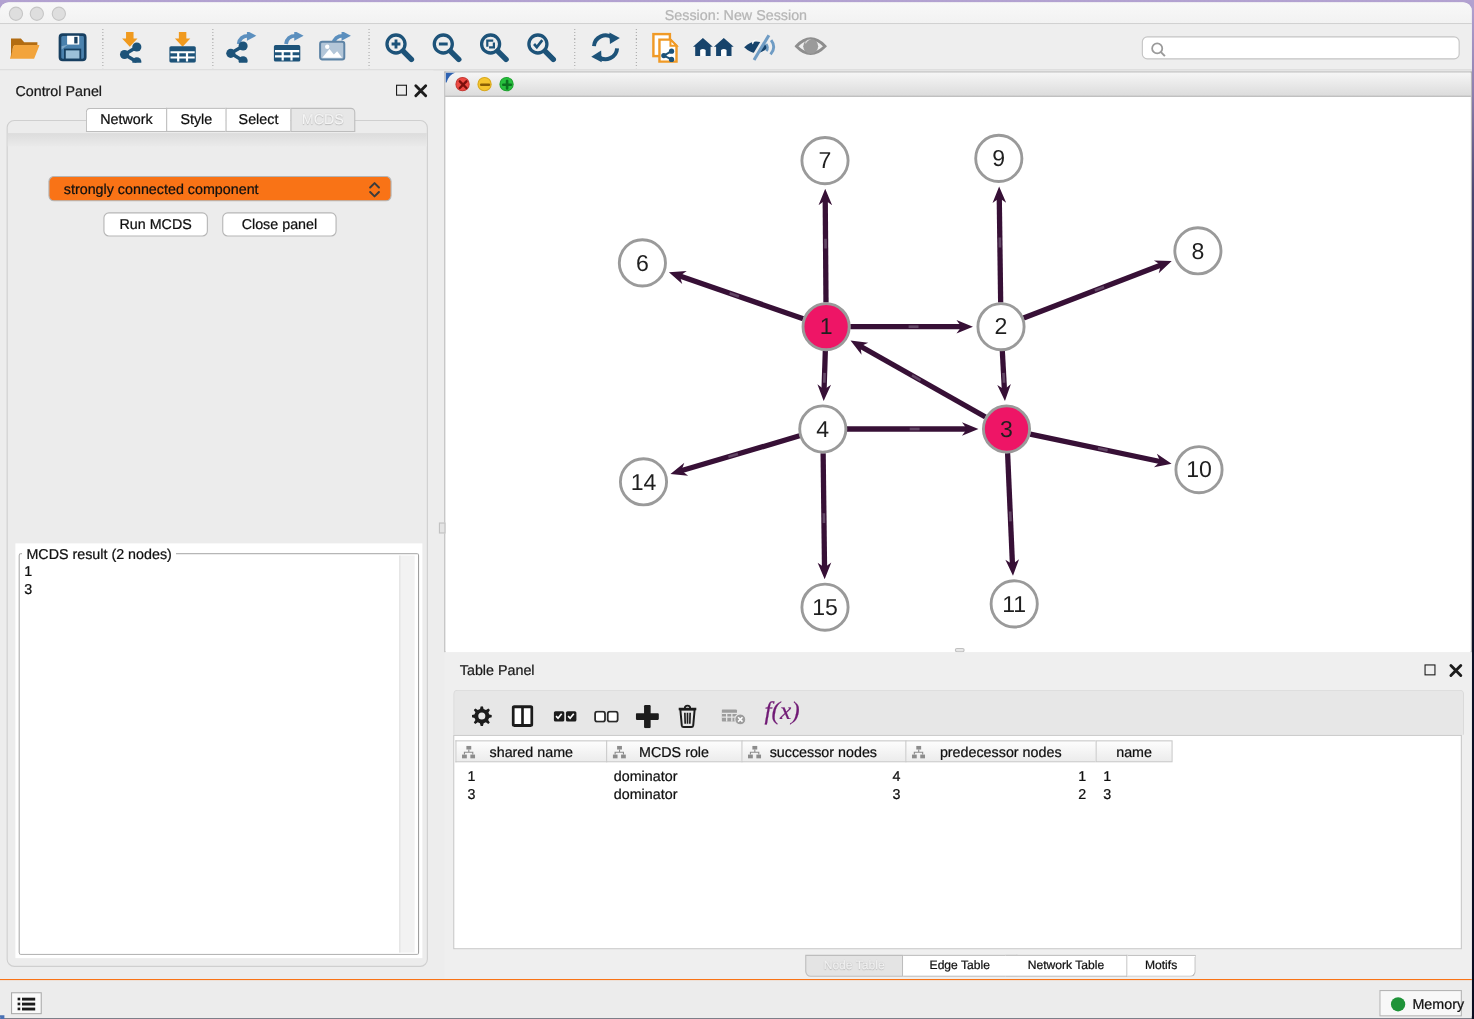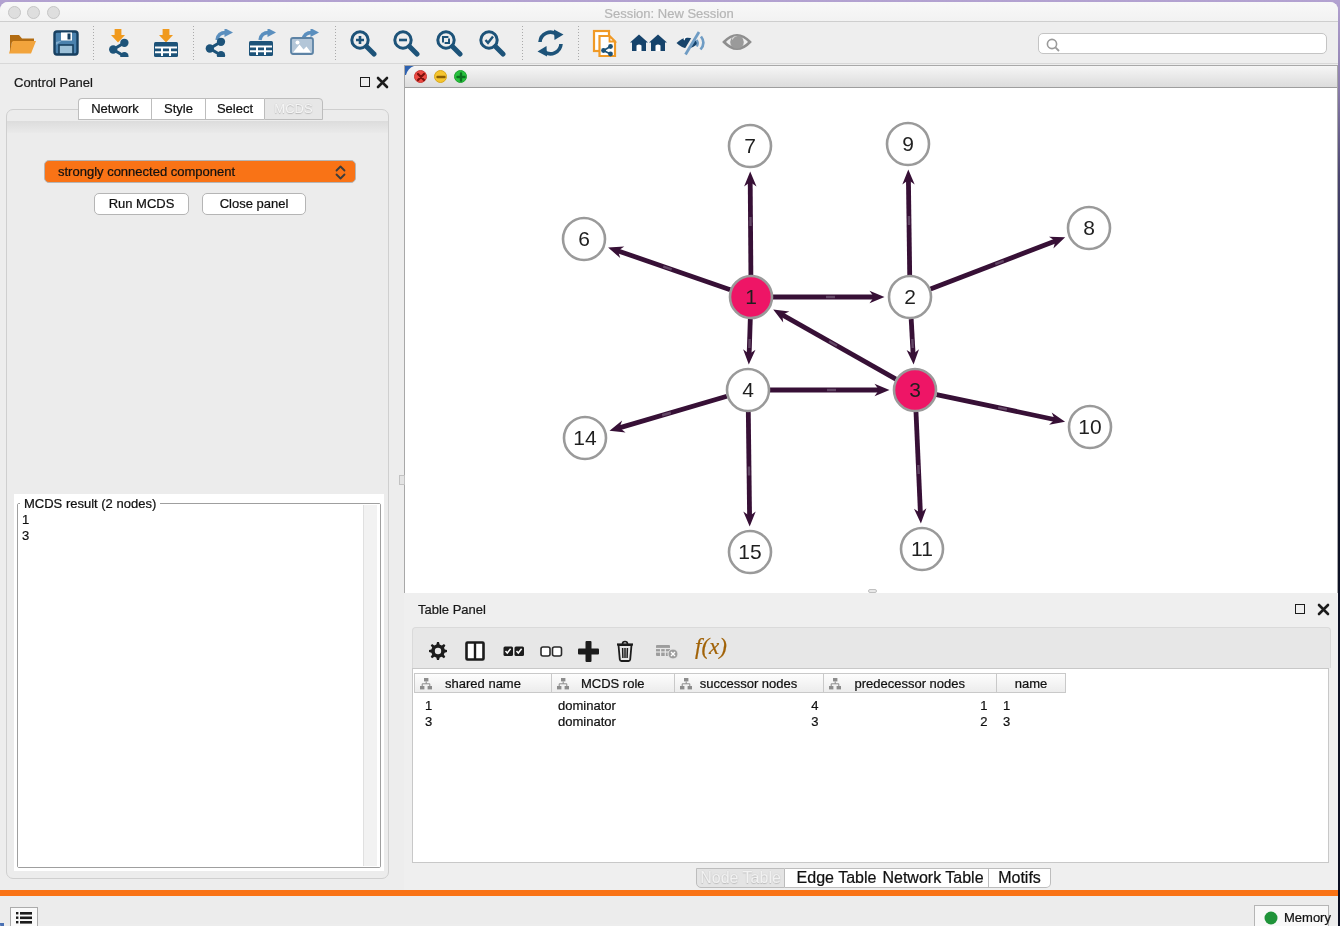--- a/index.html
+++ b/index.html
@@ -41,23 +41,23 @@
 #netcanvas { position:absolute; left:0; top:22px; width:932px; height:504px; background:#fff; }
 #netgrab { position:absolute; left:463px; top:523px; width:9px; height:4px; background:#e8e8e8; border:1px solid #c0c0c0; border-radius:2px; }
 
 #tpanel { position:absolute; left:404px; top:591px; width:934px; height:297px; background:#efefef; }
 #tp-title { position:absolute; left:14px; top:9px; font-size:13px; color:#1a1a1a; }
 #tp-toolbar { position:absolute; left:8px; top:34px; width:919px; height:41px; background:#e7e7e7; border:1px solid #dadada; border-bottom:none; border-radius:4px 4px 0 0; }
 #tp-white { position:absolute; left:8px; top:75px; width:917px; height:195px; background:#fff; border:1px solid #c8c8c8; }
 .th { position:absolute; top:4px; height:20px; background:linear-gradient(#fdfdfd,#ececec); border:1px solid #c9c9c9; border-right:none; font-size:13px; color:#111; text-align:center; line-height:19px; }
 .treeicon { position:absolute; left:5px; top:4px; }
 .td { position:absolute; font-size:13px; color:#111; }
-.btab { position:absolute; top:275px; height:20px; background:#fff; border:1px solid #bdbdbd; border-left:none; font-size:16px; color:#111; text-align:center; line-height:18px; }
-
-#statusbar { position:absolute; left:0; top:888px; width:1338px; height:34px; background:#ececec; border-top:6px solid #f97316; }
+.btab { position:absolute; top:275px; height:20px; background:#fff; border:1px solid #bdbdbd; border-left:none; font-size:11px; color:#111; text-align:center; line-height:18px;margin-left:36px; }
+
+#statusbar { position:absolute; left:0; top:888px; width:1338px; height:34px; background:#ececec; border-top:1px solid #f97316; }
 #listbtn { position:absolute; left:10px; top:11px; width:28px; height:20px; background:#fafafa; border:1px solid #ababab; }
 #membtn { position:absolute; left:1254px; top:9px; width:75px; height:24px; background:#f8f8f8; border:1px solid #b5b5b5; font-size:13px; color:#111; }
 </style>
 </head>
 <body>
 <div id="app">
 <div id="desktop"></div>
 <div id="win">
   <div id="titlebar">
     <div class="tl" style="left:8px"></div>
@@ -365,21 +365,21 @@
             <rect x="0" y="3" width="14" height="11" rx="1" fill="#9d9d9d"></rect>
             <g stroke="#e7e7e7" stroke-width="1.2">
               <line x1="0" y1="6.5" x2="14" y2="6.5"></line>
               <line x1="0" y1="10" x2="14" y2="10"></line>
               <line x1="4.6" y1="6.5" x2="4.6" y2="14"></line>
               <line x1="9.3" y1="6.5" x2="9.3" y2="14"></line>
             </g>
             <circle cx="17" cy="12" r="5" fill="#9d9d9d" stroke="#e7e7e7" stroke-width="1"></circle>
             <path d="M15,10 L19,14 M19,10 L15,14" stroke="#fff" stroke-width="1.4"></path>
           </svg>
-          <div style="position:absolute; left:282px; top:6px; font-family:'Liberation Serif',serif; font-style:italic; font-size:23px; color:#a16207;">f(x)</div>
+          <div style="position:absolute; left:282px; top:6px; font-family:'Liberation Serif',serif; font-style:italic; font-size:23px; color:#701a75;">f(x)</div>
         </div>
     <div id="tp-white">
           <div class="th" style="left:1.0px; width:137.0px;"><svg class="treeicon" width="12" height="12" viewBox="0 0 12 12">
               <g fill="#8c8c8c">
                 <rect x="4" y="0" width="4.4" height="3.4"></rect>
                 <rect x="0" y="8" width="4.4" height="3.4"></rect>
                 <rect x="7.6" y="8" width="4.4" height="3.4"></rect>
               </g>
               <g stroke="#8c8c8c" stroke-width="1">
                 <path d="M6.2,3.4 L6.2,5.8 M2.2,8 L2.2,5.8 L9.8,5.8 L9.8,8" fill="none"></path>

